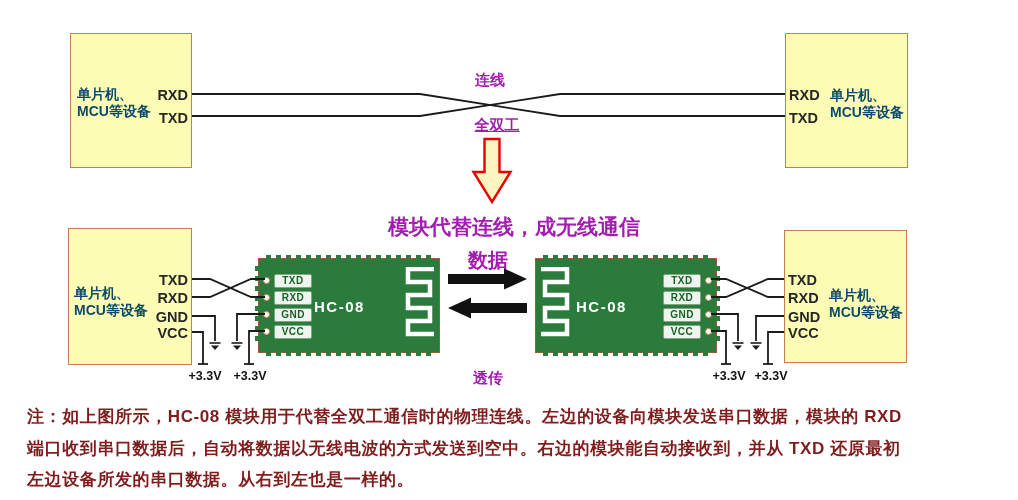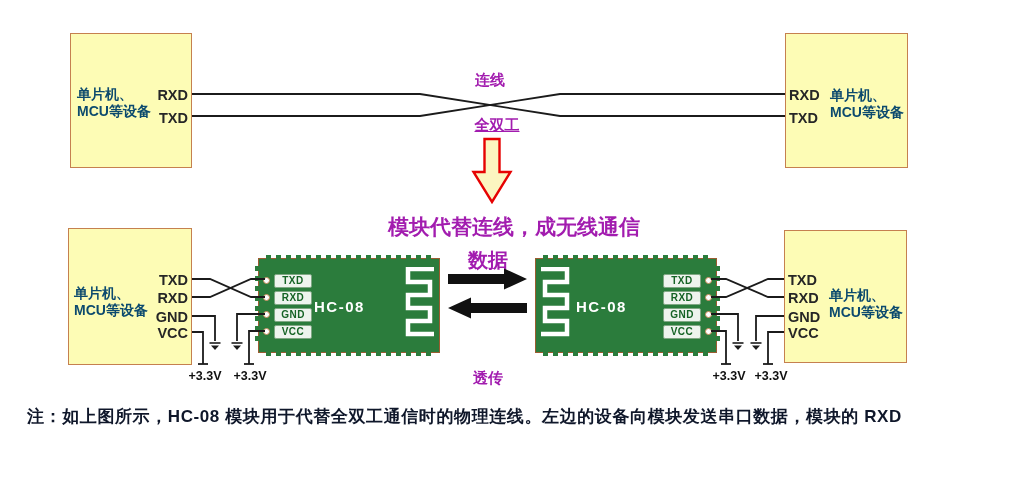--- a/index.html
+++ b/index.html
@@ -23,21 +23,21 @@
   .mname{position:absolute;color:#ffffff;font-size:15px;font-weight:bold;letter-spacing:1.5px;text-align:left;}
   .mrow{position:absolute;display:flex;align-items:center;gap:4px;height:15px;}
   .mdot{width:7px;height:7px;border-radius:50%;background:#fff;border:1px solid #c9895a;box-sizing:border-box;flex:0 0 auto;}
   .mlabel{width:38px;height:14px;background:#eef4ee;border:1px solid #7fa783;border-radius:2px;display:flex;align-items:center;justify-content:center;
           font-size:10px;font-weight:bold;color:#156325;letter-spacing:.5px;box-sizing:border-box;}
   .ant{position:absolute;top:8px;}
   .ant.mirror{transform:scaleX(-1);}
 
   .supply{position:absolute;width:46px;text-align:center;font-size:12.5px;font-weight:bold;color:#101010;}
 
-  .note{position:absolute;left:27px;top:401px;width:988px;font-size:17px;font-weight:bold;color:#0f172a;
+  .note{position:absolute;left:27px;top:401px;width:988px;font-size:17px;font-weight:bold;color:#7f1d1d;
         line-height:31.5px;letter-spacing:.6px;}
 </style>
 </head>
 <body>
 
 <div class="stage">
 
   <div class="device" style="left:70px;top:33px;width:122px;height:135px;">
     <div class="dname" style="left:6px;top:52px;">
       <div>单片机、</div>
@@ -137,20 +137,22 @@
   <div class="lbl" style="left:453px;top:247px;width:70px;font-size:20px;">数据</div>
   <div class="lbl" style="left:453px;top:338px;width:70px;font-size:15px;margin-top:31px;">透传</div>
 
   <div class="supply" style="left:182px;top:369px;">+3.3V</div>
   <div class="supply" style="left:227px;top:369px;">+3.3V</div>
   <div class="supply" style="left:706px;top:369px;">+3.3V</div>
   <div class="supply" style="left:748px;top:369px;">+3.3V</div>
 
   <div class="note">
     <div>注：如上图所示，HC-08 模块用于代替全双工通信时的物理连线。左边的设备向模块发送串口数据，模块的 RXD</div>
+    <div>端口收到串口数据后，自动将数据以无线电波的方式发送到空中。右边的模块能自动接收到，并从 TXD 还原最初</div>
+    <div>左边设备所发的串口数据。从右到左也是一样的。</div>
   </div>
 
   <svg class="overlay" width="1018" height="500" viewBox="0 0 1018 500">
     <g stroke="#1B1B1B" stroke-width="1.8" fill="none">
 
       <path d="M192,94 L420,94 L560,116 L785,116"></path>
       <path d="M192,116 L420,116 L560,94 L785,94"></path>
 
       <path d="M192,279 L210,279 L251,297 L265,297"></path>
       <path d="M192,297 L210,297 L251,279 L265,279"></path>

